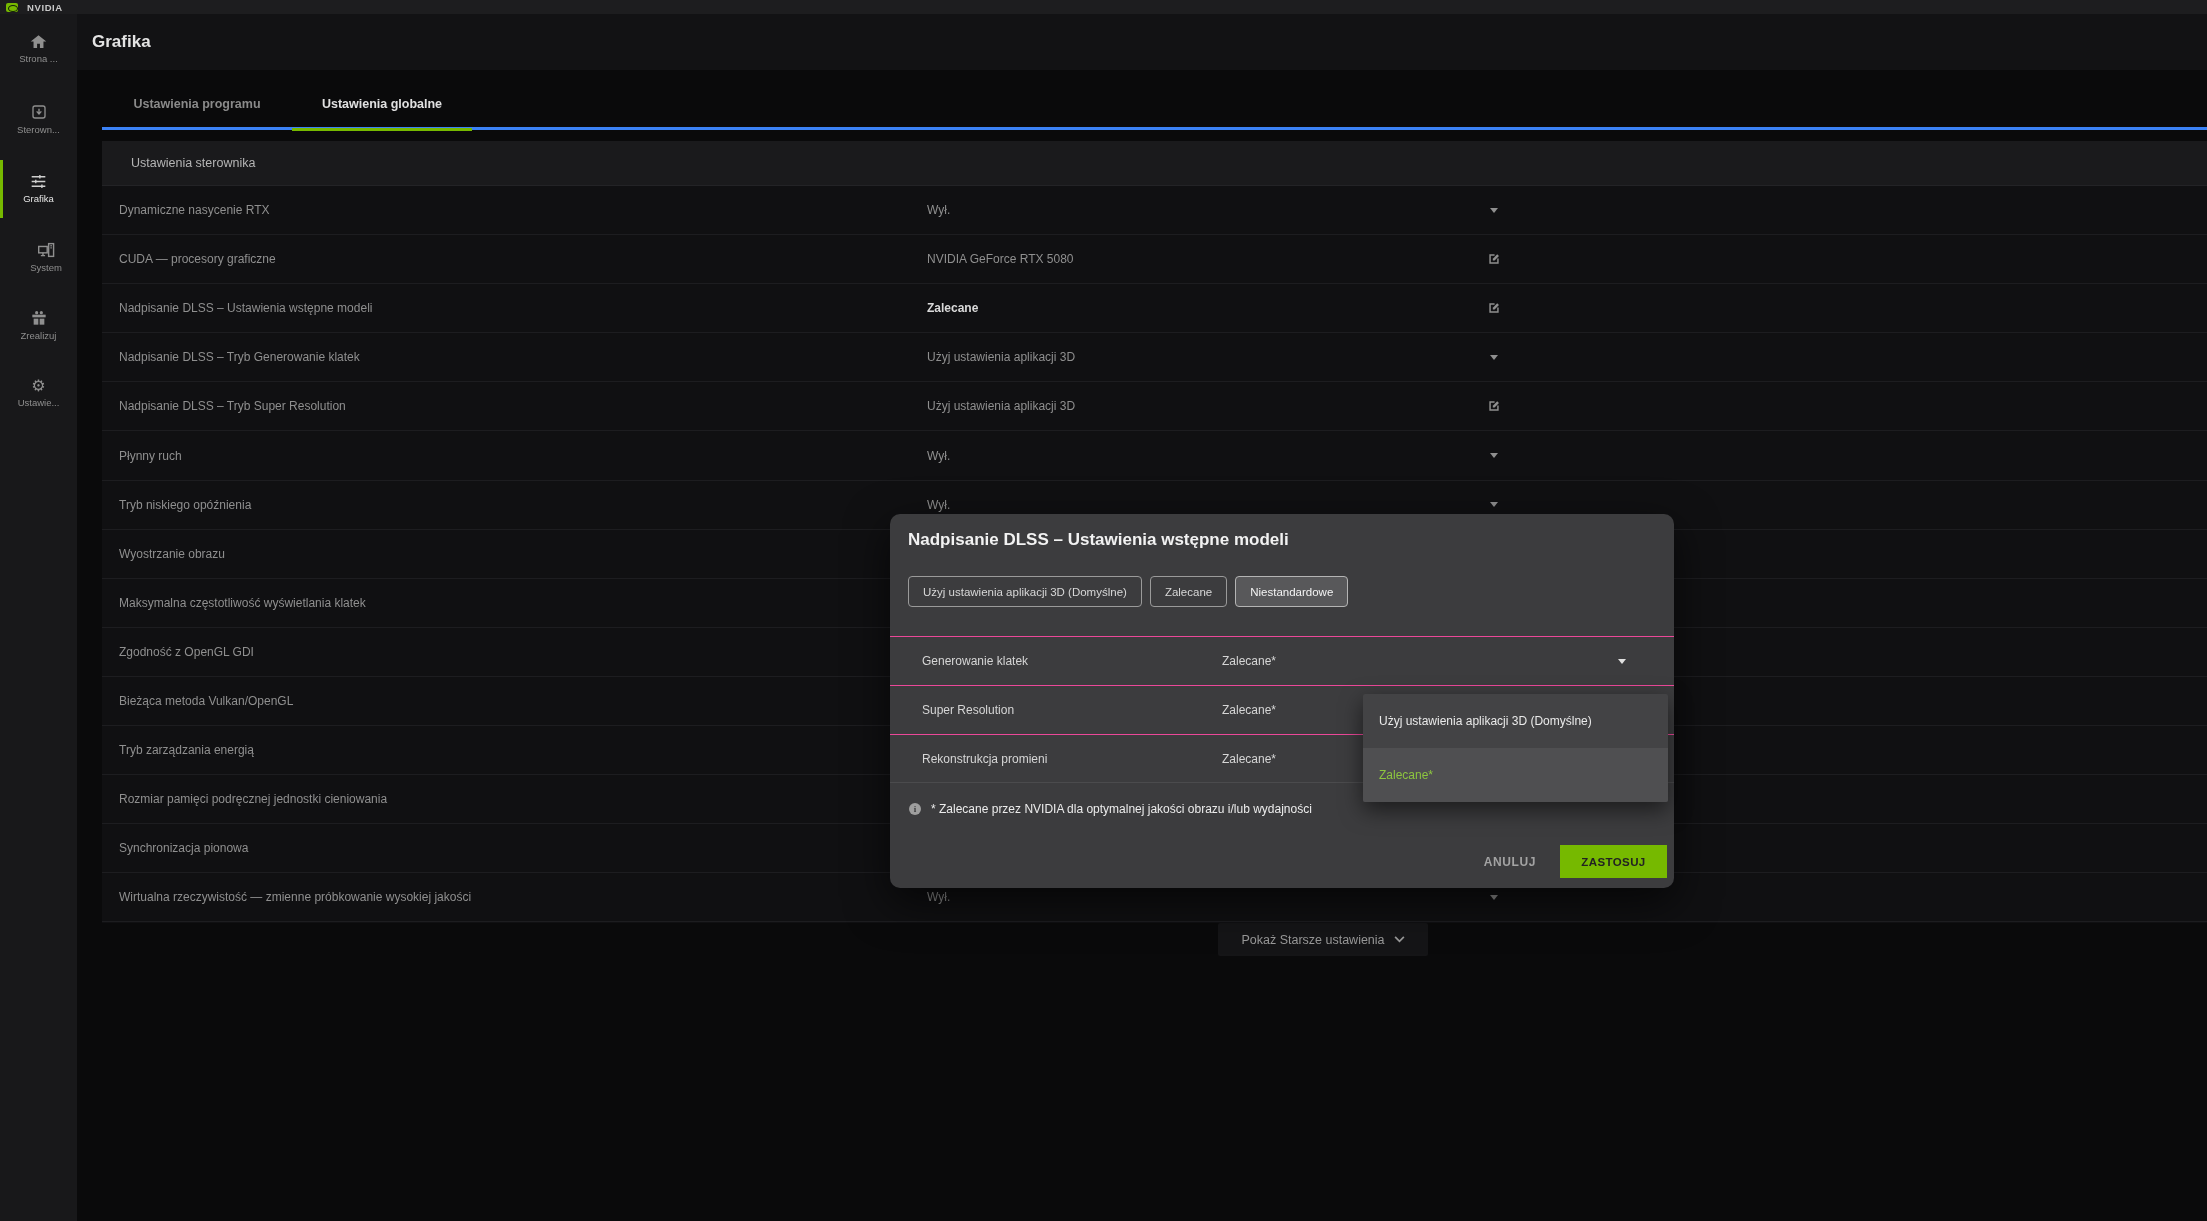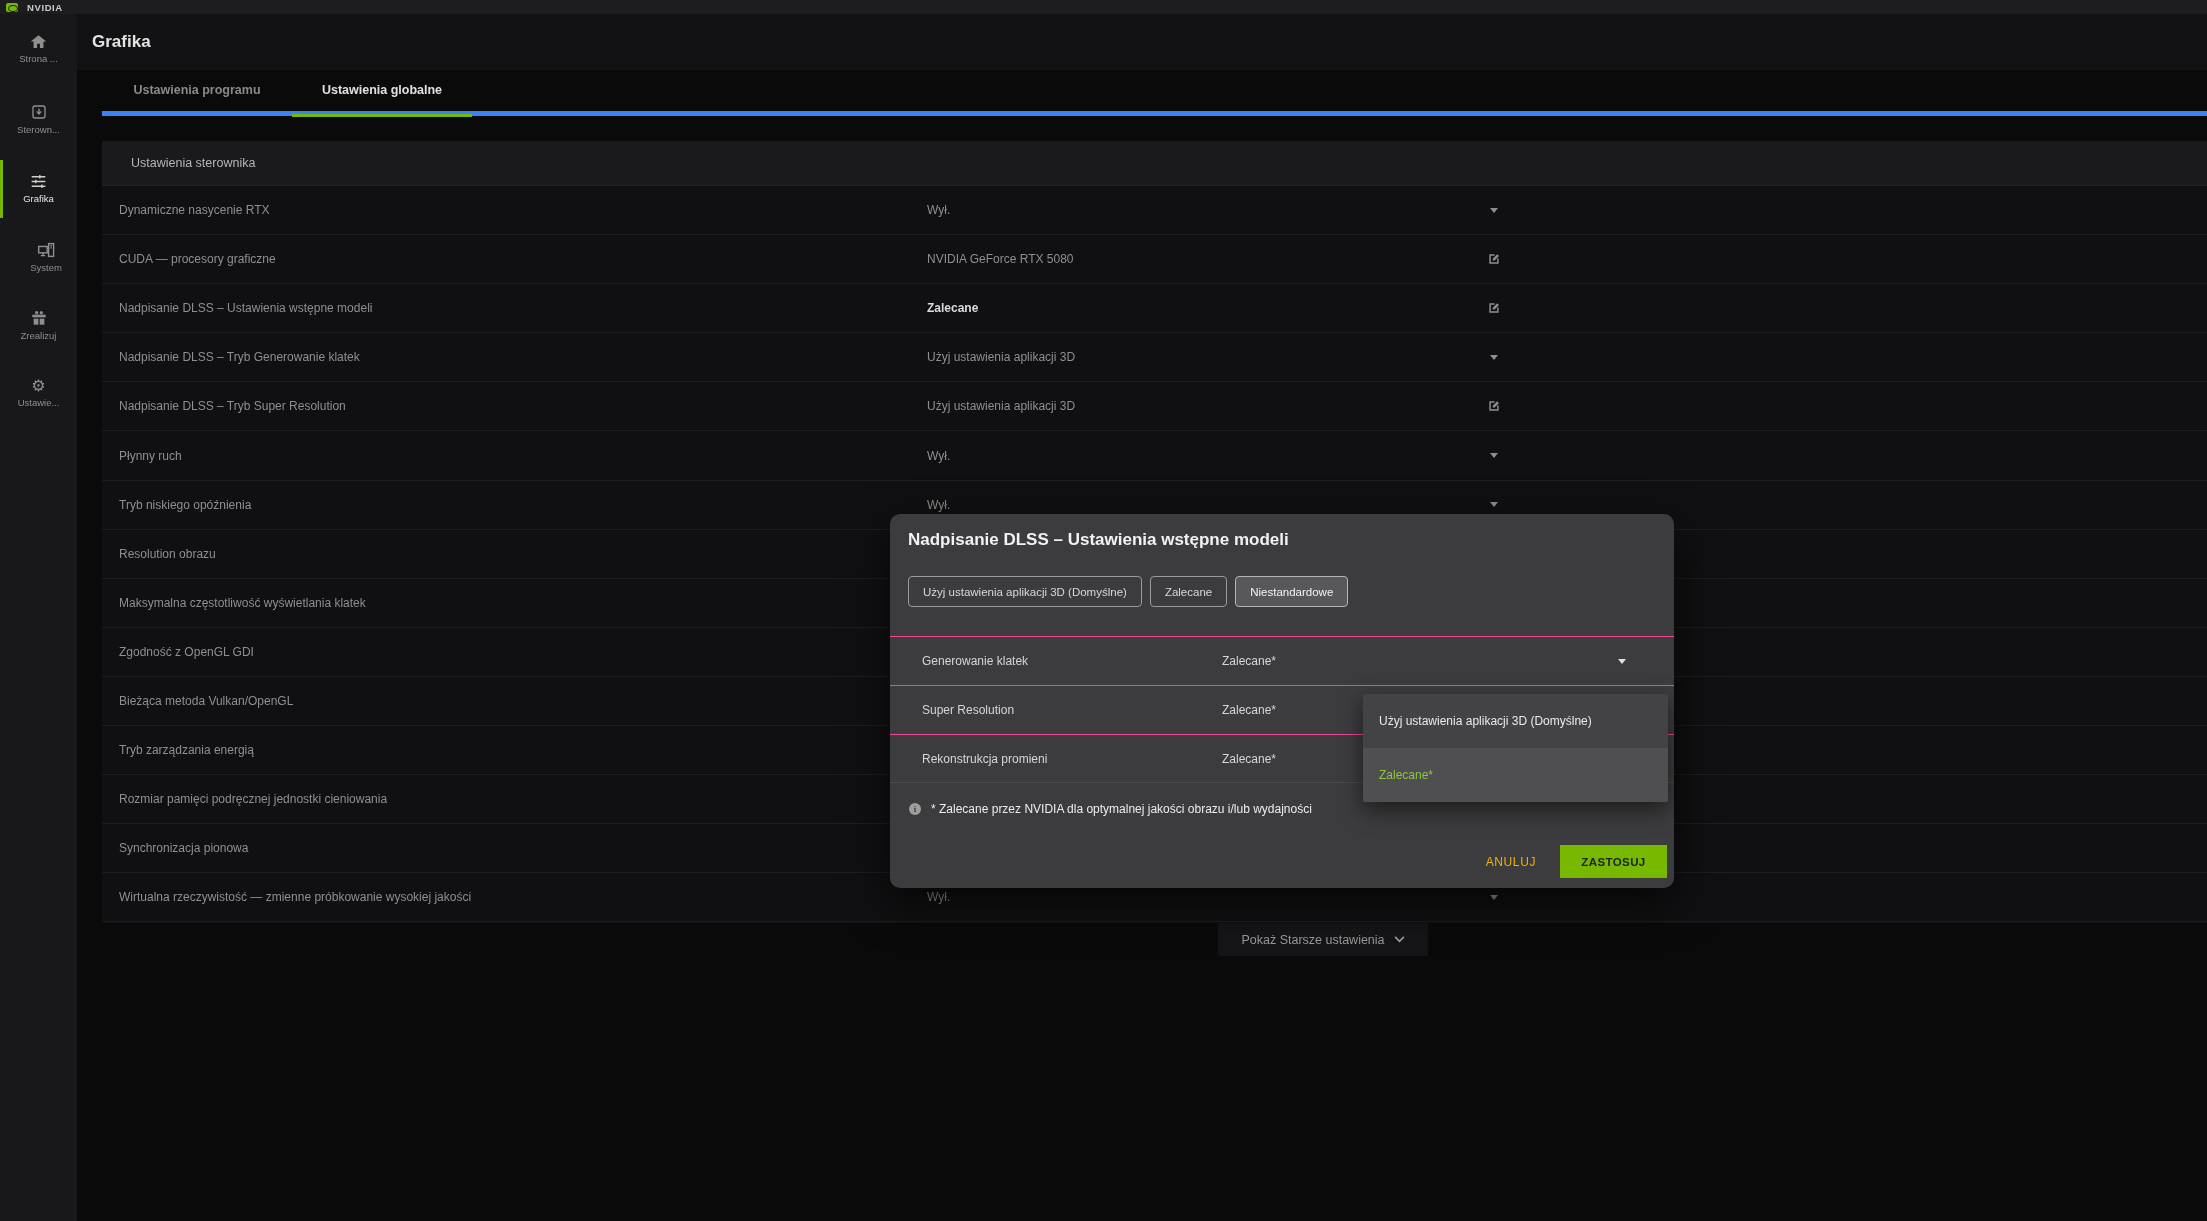--- a/index.html
+++ b/index.html
@@ -24,22 +24,22 @@
   .side-item svg { display:block; }
   .side-item .gear { font-size:16px; color:#8f8f8f; line-height:14px; }
   .active-bar { position:absolute; left:0; top:146px; width:3px; height:58px; background:#76b900; }
 
   
   .page-header { position:absolute; left:77px; top:14px; width:2130px; height:56px; background:#121214; }
   .page-title { position:absolute; left:15px; top:0; height:56px; line-height:56px;
                 color:#e3e3e3; font-size:17px; font-weight:600; }
 
   
-  .tabbar { position:absolute; left:102px; top:64px; width:2105px; height:52px;
-            border-bottom:5px solid #3b82f6; display:flex; }
+  .tabbar { position:absolute; left:102px; top:78px; width:2105px; height:52px;
+            border-bottom:3px solid #3b82f6; display:flex; }
   .tab { height:52px; display:flex; align-items:center; justify-content:center;
          font-size:12.5px; font-weight:600; color:#8a8a8a; position:relative; cursor:pointer; }
   .tab.t1 { width:190px; }
   .tab.t2 { width:180px; color:#e0e0e0; }
   .tab.t2::after { content:""; position:absolute; left:0; right:0; bottom:-1px; height:3px; background:#76b900; }
 
   
   .panel { position:absolute; left:102px; top:141px; width:2105px; height:782px; background:#101012; }
   .panel-header { height:45px; background:#1a1a1c; border-bottom:1px solid #232326;
                   display:flex; align-items:center; padding-left:29px;
@@ -80,21 +80,21 @@
   .mrow .micon { position:absolute; left:724px; top:0; height:100%; width:16px; display:flex;
                  align-items:center; justify-content:center; color:#e0e0e0; cursor:pointer; }
 
   .note-row { position:absolute; left:19px; top:288px; display:flex; align-items:center; gap:10px; }
   .info-ic { width:12px; height:12px; border-radius:50%; background:#9e9e9e; color:#3c3c3e;
              font-size:9px; font-weight:bold; display:flex; align-items:center; justify-content:center;
              font-family:"Liberation Serif",serif; }
   .note-text { color:#ececec; font-size:12px; }
 
   .modal-footer { position:absolute; right:7px; bottom:10px; display:flex; align-items:center; gap:24px; }
-  .btn-cancel { color:#eab308; font-size:12px; font-weight:400; letter-spacing:.6px; cursor:pointer;text-align:right; }
+  .btn-cancel { color:#a3a3a3; font-size:12px; font-weight:700; letter-spacing:.6px; cursor:pointer;text-align:right; }
   .btn-apply { width:107px; height:33px; background:#76b900; border-radius:0; border:none;
                color:#222; font-size:11.5px; font-weight:700; letter-spacing:.4px;
                display:flex; align-items:center; justify-content:center; cursor:pointer; }
 
   
   .dropdown { position:absolute; left:1363px; top:694px; width:305px; height:108px; background:#434345;
               border-radius:2px; box-shadow:0 8px 22px rgba(0,0,0,.55); z-index:20; overflow:hidden; }
   .opt { height:54px; display:flex; align-items:center; padding-left:16px; font-size:12px;
          color:#eaeaea; cursor:pointer; }
   .opt.selected { background:#4f4f51; color:#8dc63f; }
@@ -241,21 +241,21 @@
 
       <div class="row">
         <span class="rlabel">Tryb niskiego opóźnienia</span>
         <span class="rvalue">Wył.</span>
         <span class="ricon">
             <span class="caret"></span>
           </span>
       </div>
 
       <div class="row">
-        <span class="rlabel">Resolution obrazu</span>
+        <span class="rlabel">Wyostrzanie obrazu</span>
       </div>
       <div class="row">
         <span class="rlabel">Maksymalna częstotliwość wyświetlania klatek</span>
       </div>
       <div class="row">
         <span class="rlabel">Zgodność z OpenGL GDI</span>
       </div>
       <div class="row">
         <span class="rlabel">Bieżąca metoda Vulkan/OpenGL</span>
       </div>

